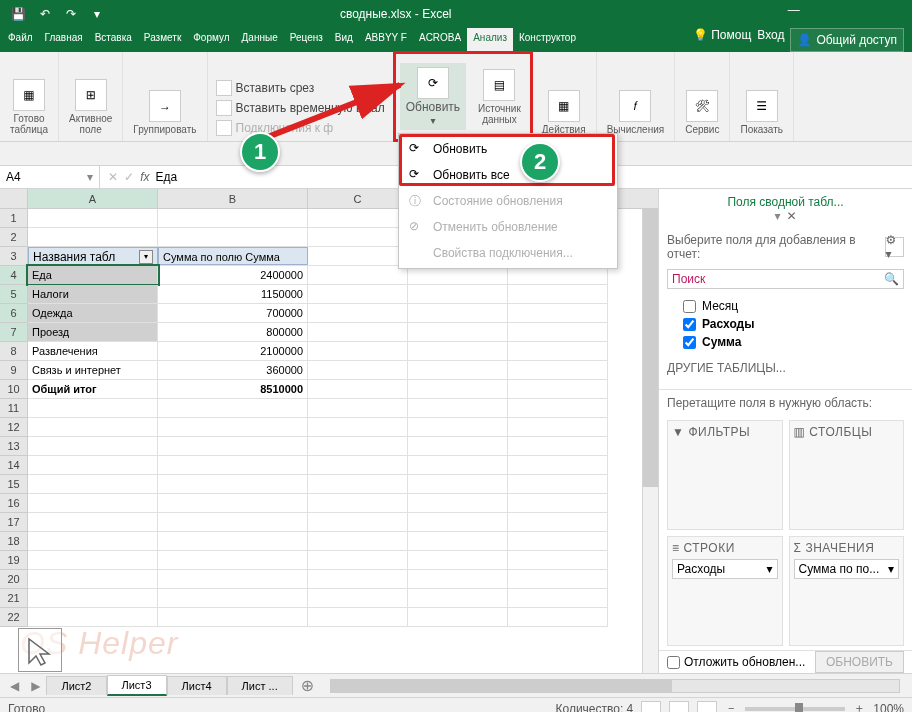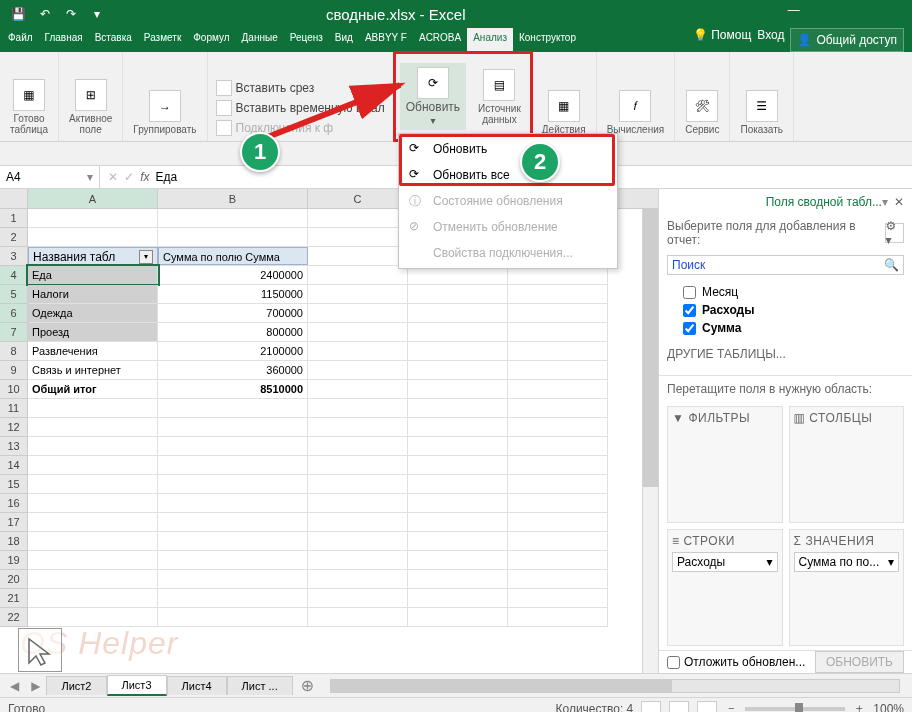--- a/index.html
+++ b/index.html
@@ -2,21 +2,21 @@
 <html><head>
 <meta charset="utf-8">
 <style>
 * { margin: 0; padding: 0; box-sizing: border-box; font-family: "Segoe UI", Tahoma, sans-serif; font-size: 12px; }
 body { background: #fff; width: 912px; height: 712px; overflow: hidden; position: relative; }
 
 
 .titlebar { background: #0f7039; height: 28px; display: flex; align-items: center; color: #fff; }
 .titlebar .qat { display: flex; gap: 4px; padding: 0 8px; align-items: center; }
 .titlebar .qat-icon { width: 22px; height: 22px; display: flex; align-items: center; justify-content: center; cursor: pointer; }
-.titlebar .title-center { flex: 1; text-align: center; font-size: 15px; }
+.titlebar .title-center { flex: 1; text-align: center; font-size: 12px; }
 .titlebar .title-right { display: flex; align-items: center; flex-direction: column; }
 .titlebar .ctx-tab { background: #2a8a50; padding: 4px 16px; margin-right: 90px; font-size: 11px; }
 .titlebar .win-btn { width: 40px; height: 28px; display: flex; align-items: center; justify-content: center; cursor: pointer; }
 
 
 .ribbon-tabs { background: #0f7039; height: 24px; display: flex; align-items: stretch; color: #fff; padding-left: 2px; position: relative; overflow: hidden;}
 .ribbon-tabs .tab { padding: 4px 6px; font-size: 10px; cursor: pointer; white-space: nowrap; }
 .ribbon-tabs .tab.active { background: #f1f1f1; color: #1f7246; }
 .ribbon-tabs .right-actions { margin-left: auto; display: flex; gap: 6px; padding-right: 8px; font-size: 11px; }
 .ribbon-tabs .right-actions span { cursor: pointer; white-space: nowrap; }
@@ -80,25 +80,25 @@
 .dropdown-btn { float: right; width: 14px; height: 14px; border: 1px solid #888; background: #f0f0f0; margin-top: 2px; font-size: 8px; text-align: center; line-height: 12px; }
 
 .col-A { width: 130px; }
 .col-B { width: 150px; }
 .col-C { width: 100px; }
 .col-D { width: 100px; }
 .col-E { width: 100px; }
 
 
 .field-pane { width: 254px; border-left: 1px solid #d4d4d4; background: #fff; display: flex; flex-direction: column; font-size: 11px; }
-.fp-header { padding: 6px 8px; display: flex; align-items: center; justify-content: flex-end; color: #107c41; font-size: 14px; }
+.fp-header { padding: 6px 8px; display: flex; align-items: center; justify-content: center; color: #107c41; font-size: 14px; flex-direction: column; }
 .fp-header .close { color: #666; cursor: pointer; }
 .fp-sub { padding: 4px 8px; color: #666; display: flex; justify-content: space-between; align-items: center; }
 .fp-gear { width: 20px; height: 20px; border: 1px solid #ccc; display: flex; align-items: center; justify-content: center; }
-.fp-search { margin: 4px 8px; border: 1px solid #ccc; display: flex; align-items: center; padding: 2px 4px; color: #1d4ed8; }
+.fp-search { margin: 4px 8px; border: 1px solid #ccc; display: flex; align-items: center; padding: 2px 4px; color: #be185d; }
 .fp-fields { padding: 4px 24px; }
 .fp-field { display: flex; align-items: center; gap: 6px; padding: 2px 0; }
 .fp-field input { width: 13px; height: 13px; }
 .fp-field.bold label { font-weight: bold; }
 .fp-other { padding: 6px 8px; color: #666; }
 .fp-drag-hint { padding: 6px 8px; color: #666; border-top: 1px solid #e0e0e0; margin-top: 8px; }
 .fp-zones { display: grid; grid-template-columns: 1fr 1fr; gap: 6px; padding: 4px 8px; flex: 1; }
 .fp-zone { border: 1px solid #e0e0e0; background: #f7f7f7; padding: 4px; min-height: 58px; }
 .fp-zone-title { font-size: 10px; color: #666; letter-spacing: 0.5px; margin-bottom: 4px; display: flex; align-items: center; gap: 4px;}
 .fp-zone-item { background: #fff; border: 1px solid #ccc; padding: 2px 4px; display: flex; align-items: center; justify-content: space-between; font-size: 11px; }

